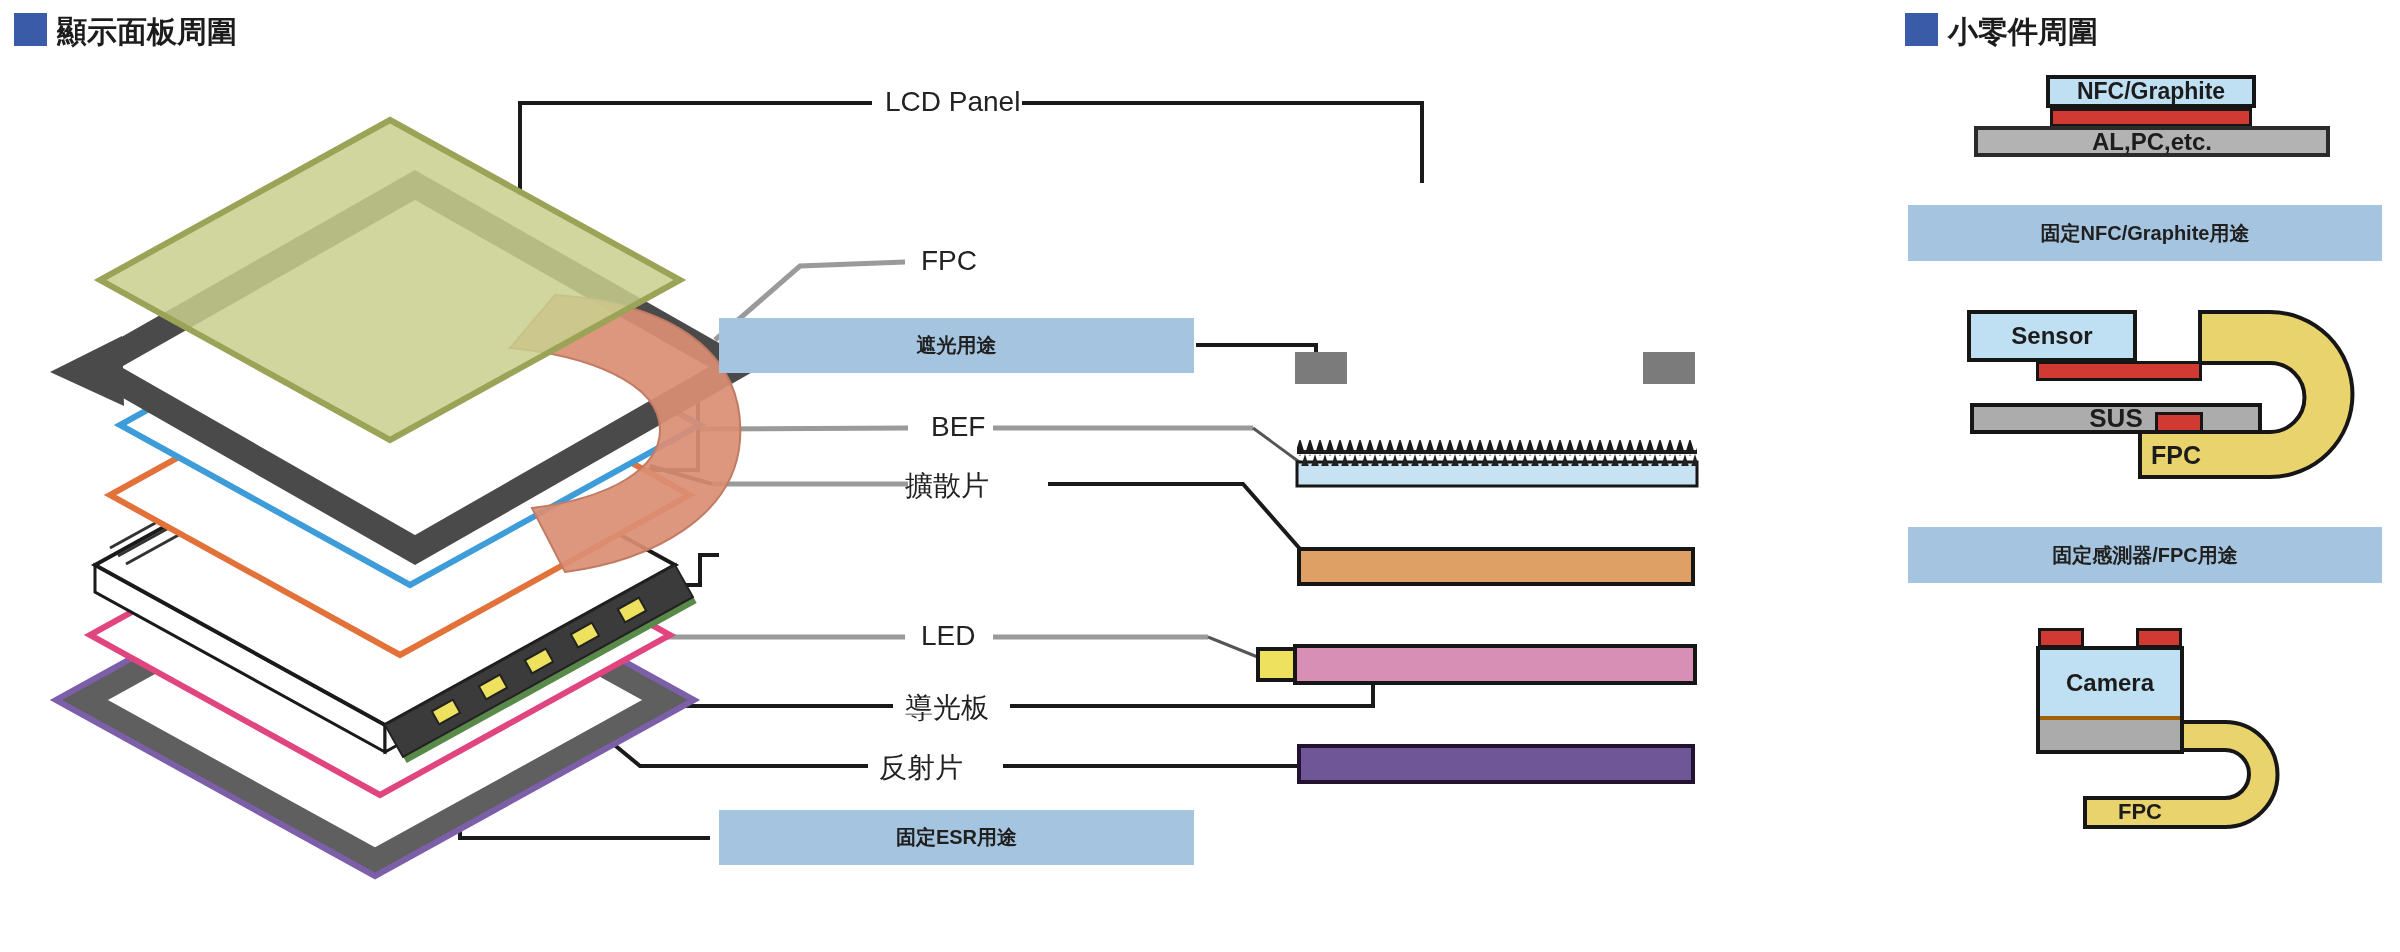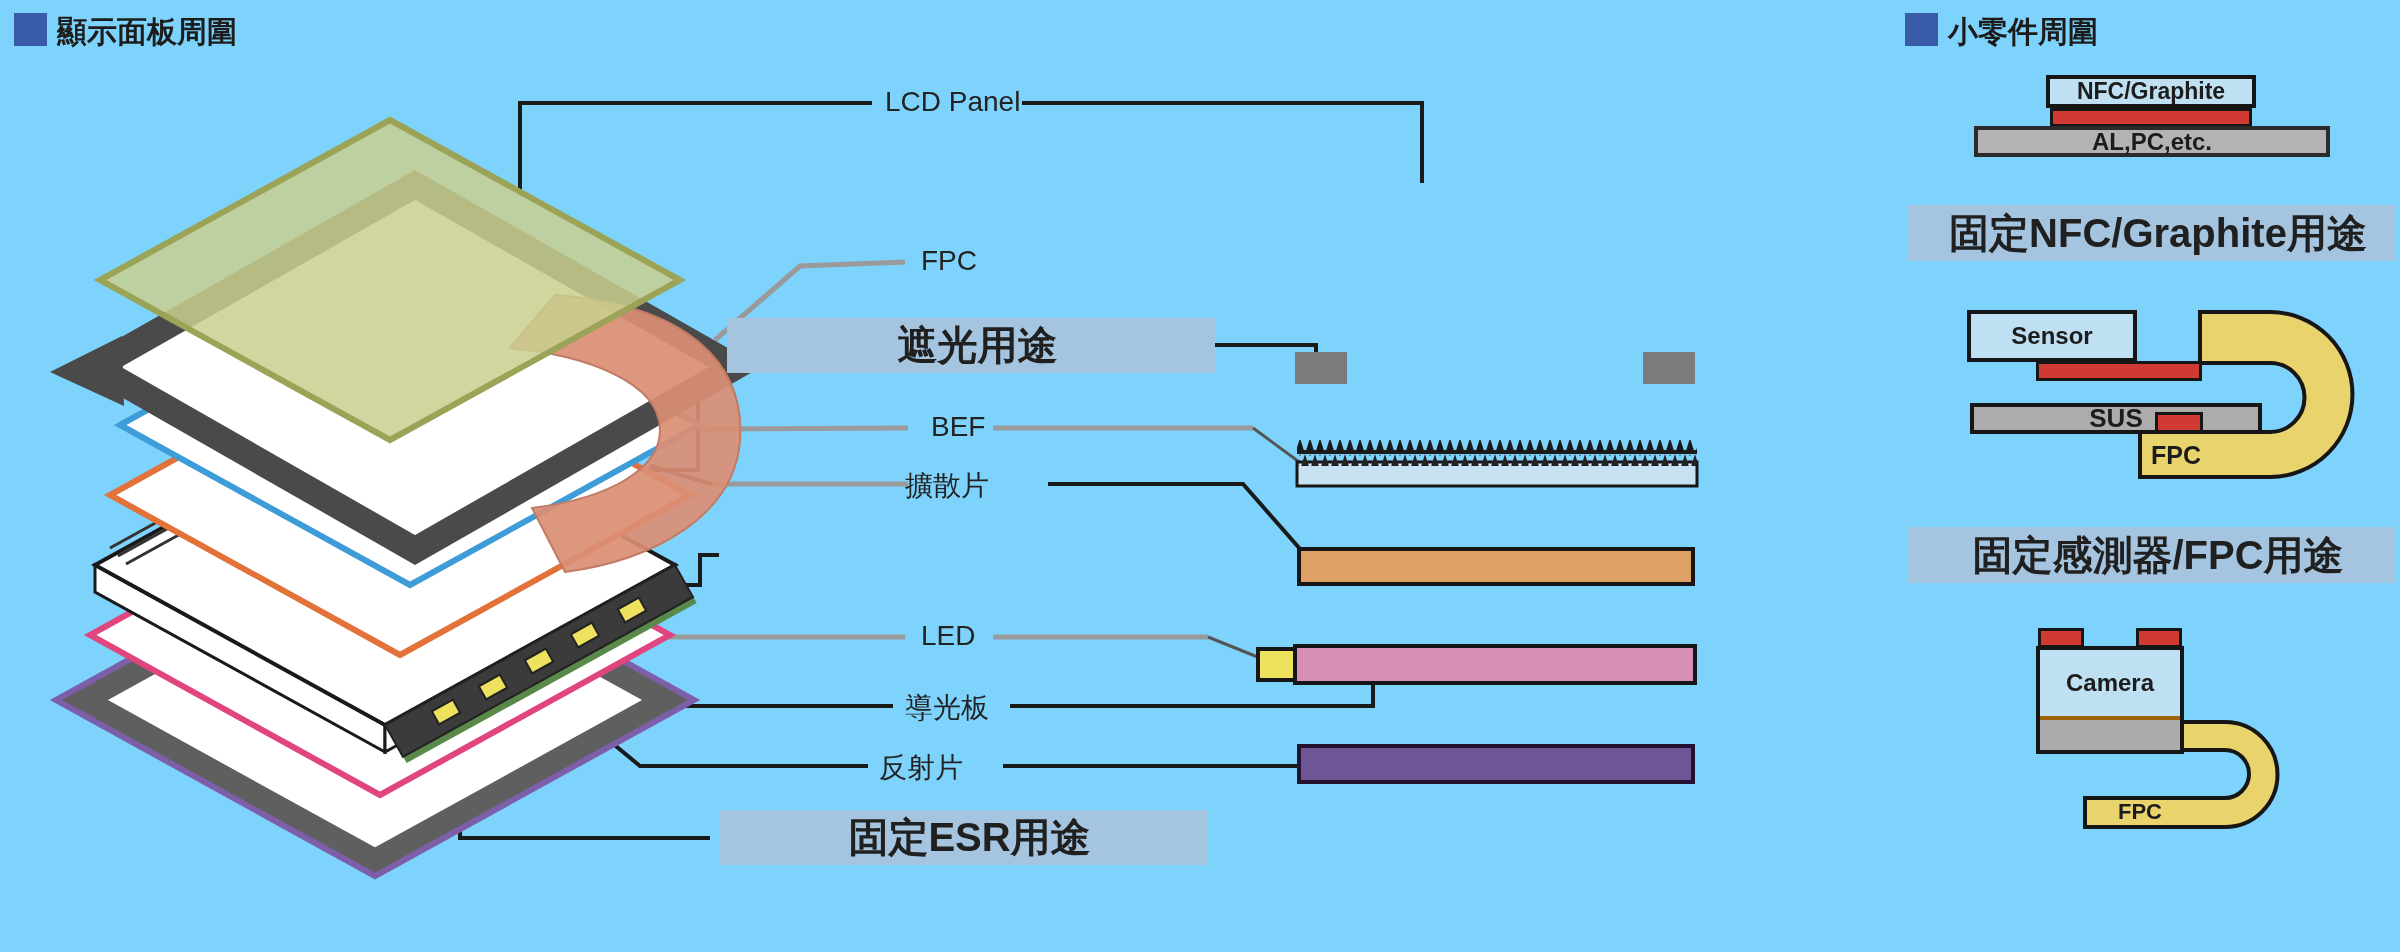--- a/index.html
+++ b/index.html
@@ -1,23 +1,23 @@
 <!DOCTYPE html>
 <html><head>
 <meta charset="utf-8">
 <style>
   html,body{margin:0;padding:0;background:#e8e8e7;}
-  #canvas{position:relative;width:2400px;height:952px;background:#7dd3fc;overflow:hidden;
+  #canvas{position:relative;width:2400px;height:952px;background:#ffffff;overflow:hidden;
           font-family:"Liberation Sans","DejaVu Sans",sans-serif;text-align:center;}
   .abs{position:absolute;}
   .sec-title{font-size:30px;font-weight:bold;color:#1c1c1c;white-space:nowrap;}
   .bullet{width:33px;height:33px;background:#3a5ca8;}
   .lbl{font-size:28px;color:#222;white-space:nowrap;margin-left:7px;}
   .bluebox{width:475px;height:55px;background:#a5c4df;display:flex;align-items:center;justify-content:center;
-           font-size:40px;font-weight:bold;color:#202020;white-space:nowrap;padding-left:13px;}
+           font-size:20px;font-weight:bold;color:#202020;white-space:nowrap;}
   .bluebox.r{width:474px;height:56px;}
   .comp-txt{display:flex;align-items:center;justify-content:center;color:#1c1c1c;font-weight:600;white-space:nowrap;}
   svg{display:block;}
 </style>
 </head>
 <body>
 
 <div id="canvas">
 
   <svg class="abs" style="left:0;top:0;" width="2400" height="952" viewBox="0 0 2400 952">
@@ -101,21 +101,21 @@
   <div class="abs sec-title" style="left:1948px;top:12px;">小零件周圍</div>
 
   <div class="abs lbl" style="left:878px;top:86px;">LCD Panel</div>
   <div class="abs lbl" style="left:914px;top:245px;">FPC</div>
   <div class="abs lbl" style="left:924px;top:411px;">BEF</div>
   <div class="abs lbl" style="left:898px;top:467px;">擴散片</div>
   <div class="abs lbl" style="left:914px;top:620px;">LED</div>
   <div class="abs lbl" style="left:898px;top:689px;">導光板</div>
   <div class="abs lbl" style="left:872px;top:749px;">反射片</div>
 
-  <div class="abs bluebox" style="left:719px;top:318px;margin-left:8px;">遮光用途</div>
+  <div class="abs bluebox" style="left:719px;top:318px;">遮光用途</div>
   <div class="abs bluebox" style="left:719px;top:810px;">固定ESR用途</div>
 
 
   <div class="abs" style="left:1295px;top:352px;width:52px;height:32px;background:#7b7b7b;"></div>
   <div class="abs" style="left:1643px;top:352px;width:52px;height:32px;background:#7b7b7b;"></div>
 
   <svg class="abs" style="left:1295px;top:438px;" width="404" height="50" viewBox="0 0 404 50">
     <defs>
       <pattern id="teeth" width="10" height="16" patternUnits="userSpaceOnUse">
         <path d="M0 16 L5 0 L10 16 Z" fill="#1a1a1a"></path>

